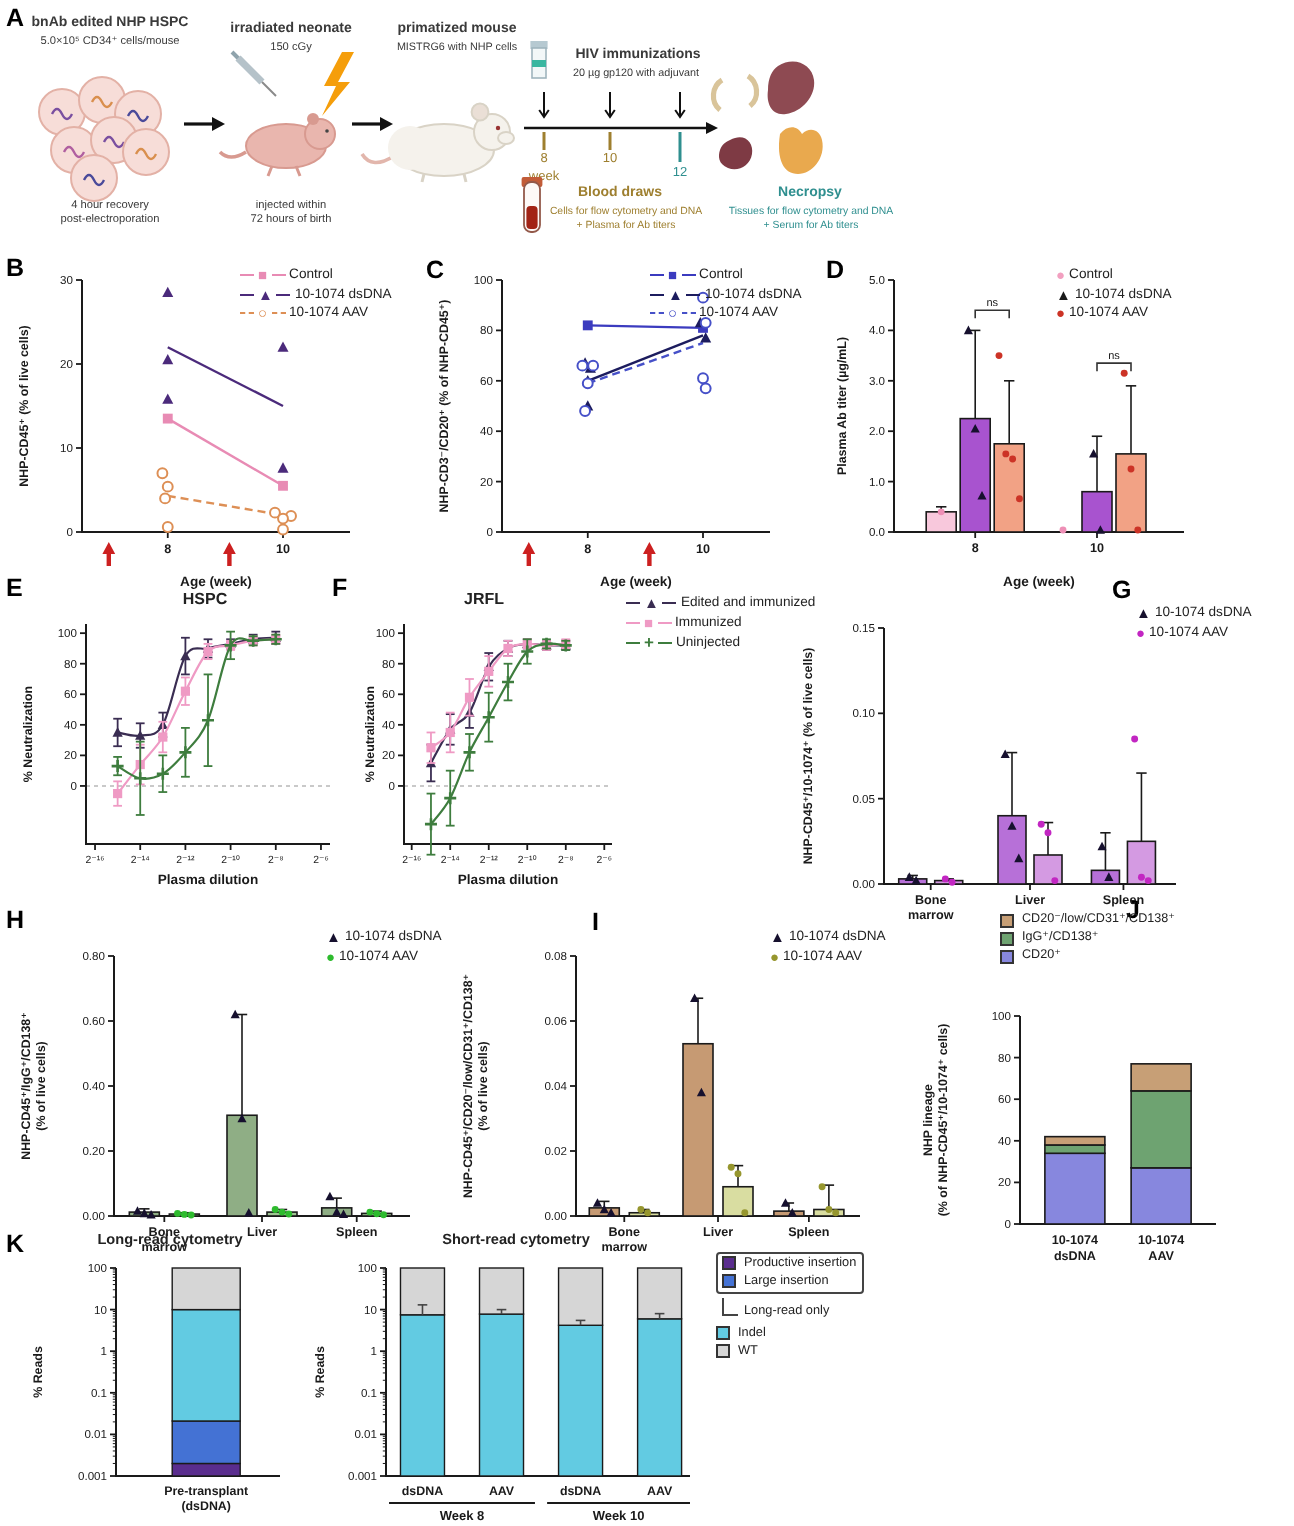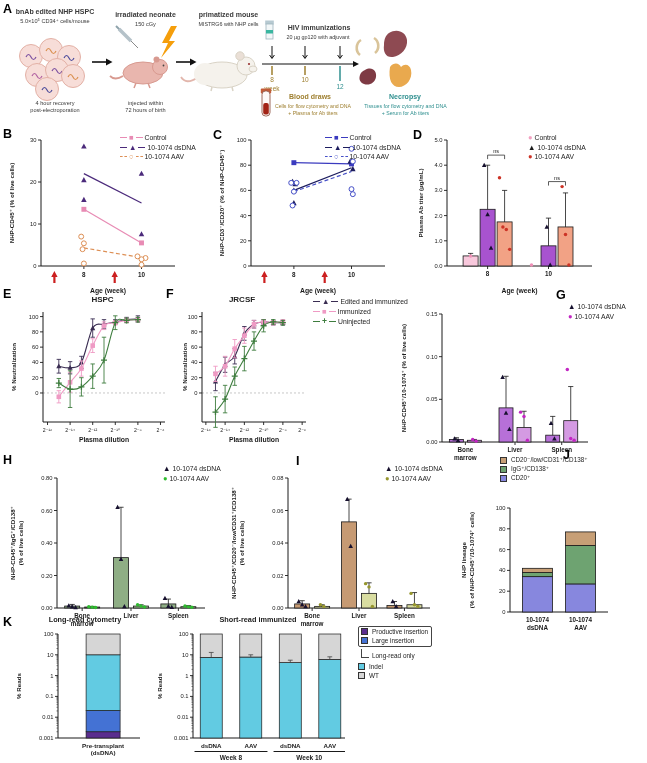--- a/index.html
+++ b/index.html
@@ -872,23 +872,23 @@
       <line x1="176.8" x2="176.8" y1="44.81572827056756" y2="47.4144539920202" stroke="#444" stroke-width="0.8"></line>
       <line x1="174.4" x2="179.20000000000002" y1="44.81572827056756" y2="44.81572827056756" stroke="#444" stroke-width="0.8"></line>
       <text x="176.8" y="135.5" font-size="6.2" text-anchor="middle" font-weight="700" fill="#1a1a1a">AAV</text>
       <line x1="41.52" x2="114.48" y1="139.5" y2="139.5" stroke="#1a1a1a" stroke-width="1"></line>
       <text x="78" y="148" font-size="6.5" text-anchor="middle" font-weight="700" fill="#1a1a1a">Week 8</text>
       <line x1="120.56" x2="192" y1="139.5" y2="139.5" stroke="#1a1a1a" stroke-width="1"></line>
       <text x="156.28" y="148" font-size="6.5" text-anchor="middle" font-weight="700" fill="#1a1a1a">Week 10</text>
     </svg>
 
   <div class="ct" style="left:45px;top:295px;width:115px">HSPC</div>
-  <div class="ct" style="left:188px;top:295px;width:108px">JRCSF</div>
+  <div class="ct" style="left:188px;top:295px;width:108px">JRFL</div>
   <div class="ct kt" style="left:20px;top:615px;width:130px">Long-read cytometry</div>
-  <div class="ct kt" style="left:178px;top:615px;width:160px">Short-read immunized</div>
+  <div class="ct kt" style="left:178px;top:615px;width:160px">Short-read cytometry</div>
 
   <div class="legend" id="legend-B" style="left:120px;top:134px">
       <div class="lrow">
         <span class="ll" style="border-top:1.4px solid #e88bb4"></span>
         <span class="mk" style="color:#e88bb4">■</span>
         <span class="ll" style="border-top:1.4px solid #e88bb4"></span>
         <span>Control</span>
       </div>
       <div class="lrow">
         <span class="ll" style="border-top:1.4px solid #4b2a7b"></span>

